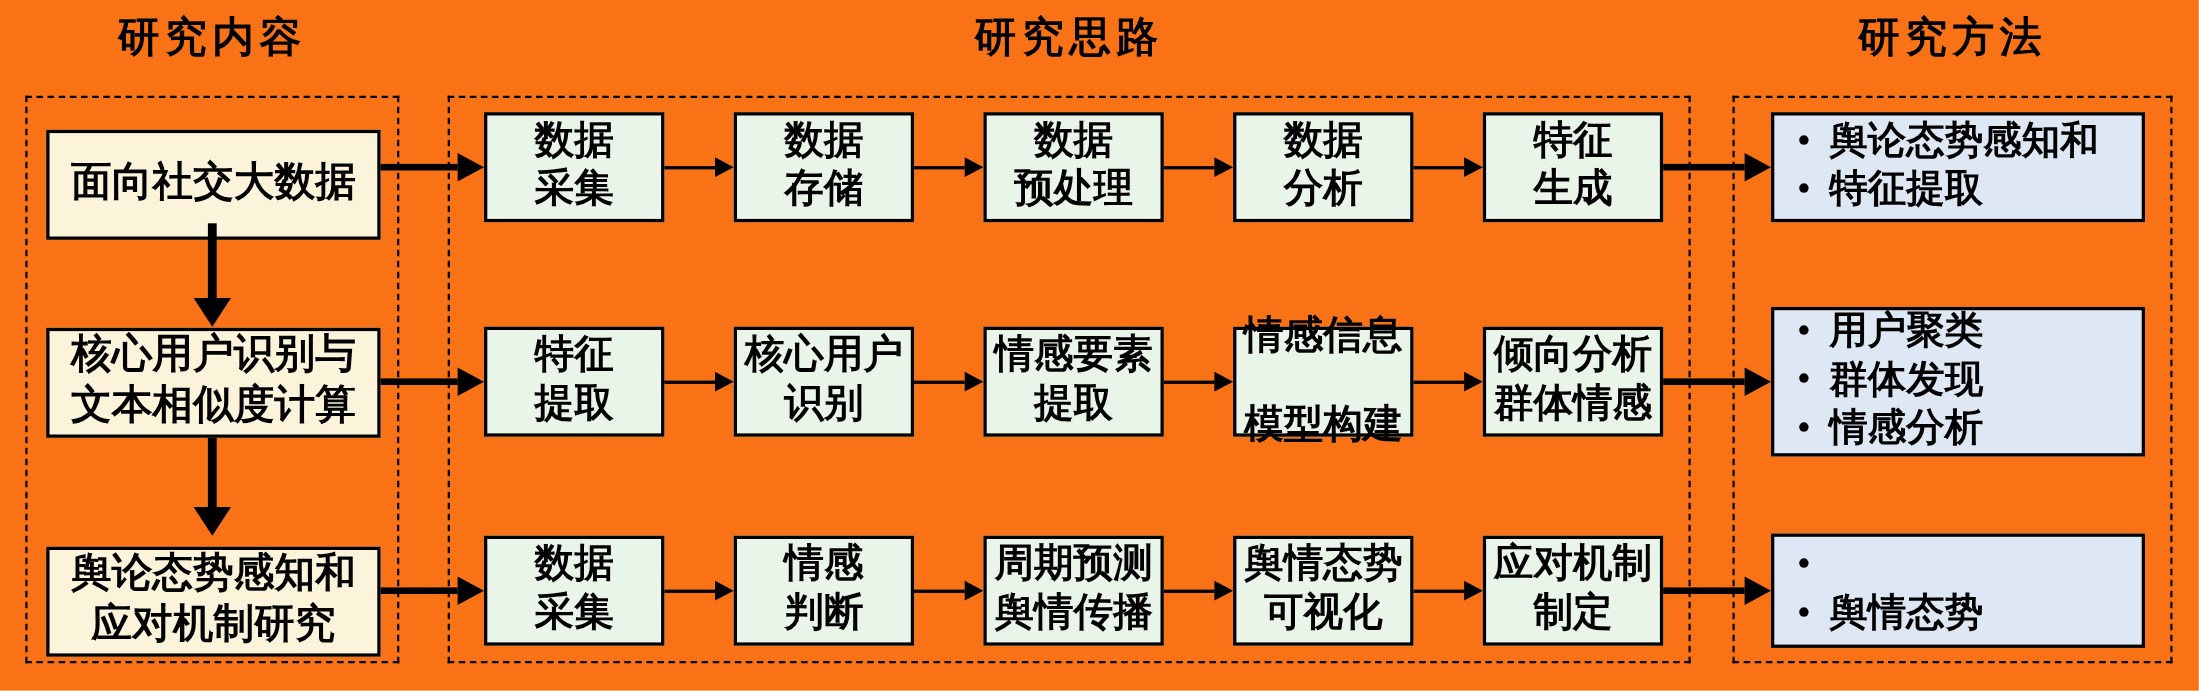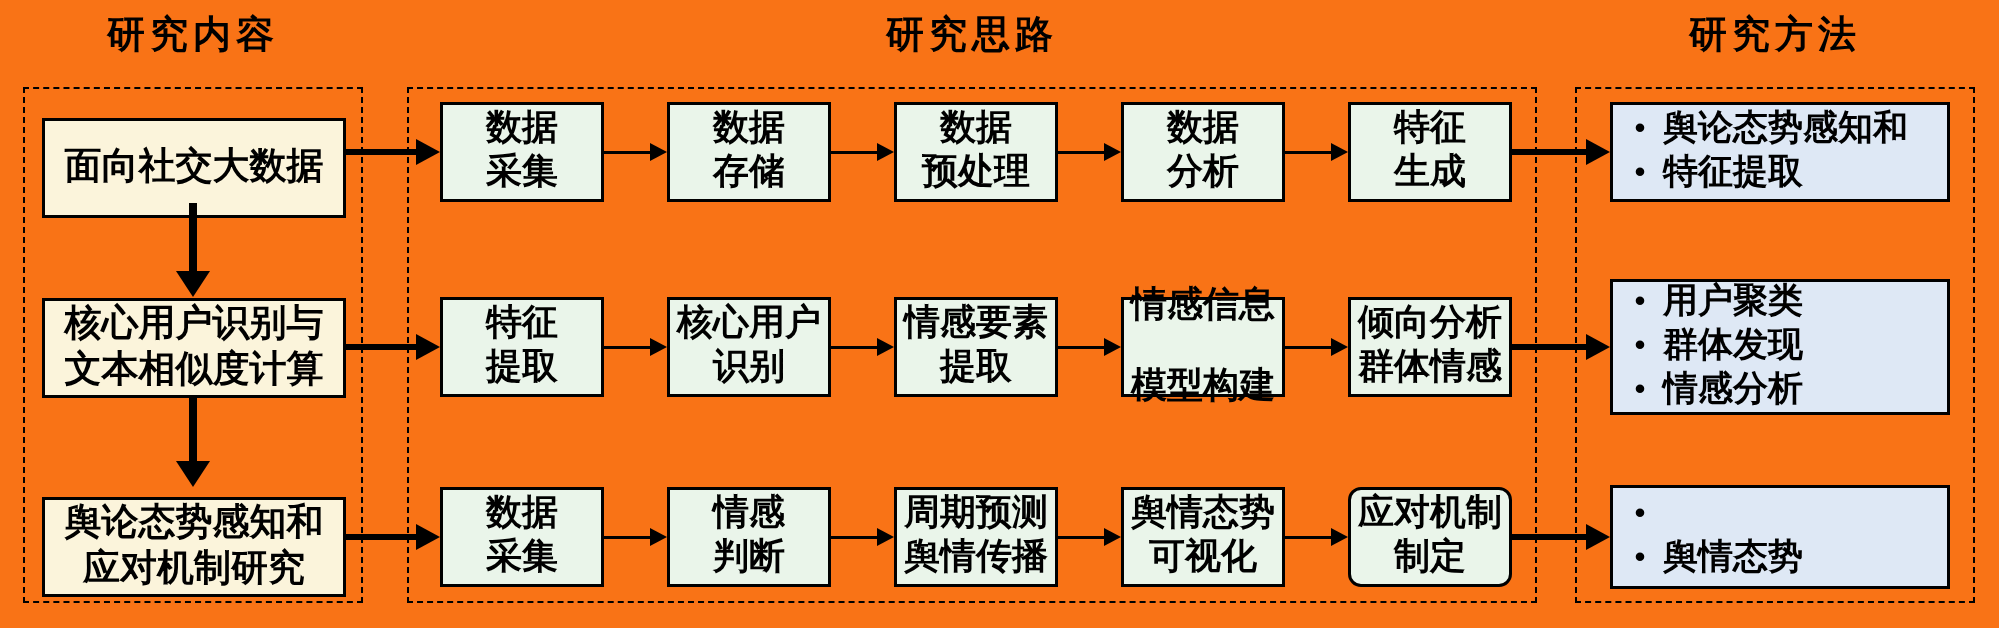--- a/index.html
+++ b/index.html
@@ -169,21 +169,21 @@
     <div>判断</div>
   </div>
   <div class="sbox" style="left:894px;top:487px;">
     <div>周期预测</div>
     <div>舆情传播</div>
   </div>
   <div class="sbox" style="left:1121px;top:487px;">
     <div>舆情态势</div>
     <div>可视化</div>
   </div>
-  <div class="sbox" style="left:1348px;top:487px;border-radius:13px;">
+  <div class="sbox" style="left:1348px;top:487px;">
     <div>应对机制</div>
     <div>制定</div>
   </div>
   <div class="harrow small" style="left:604px;top:527px;width:63px;">
       <div class="shaft"></div>
       <div class="head"></div>
     </div>
   <div class="harrow small" style="left:831px;top:527px;width:63px;">
       <div class="shaft"></div>
       <div class="head"></div>

